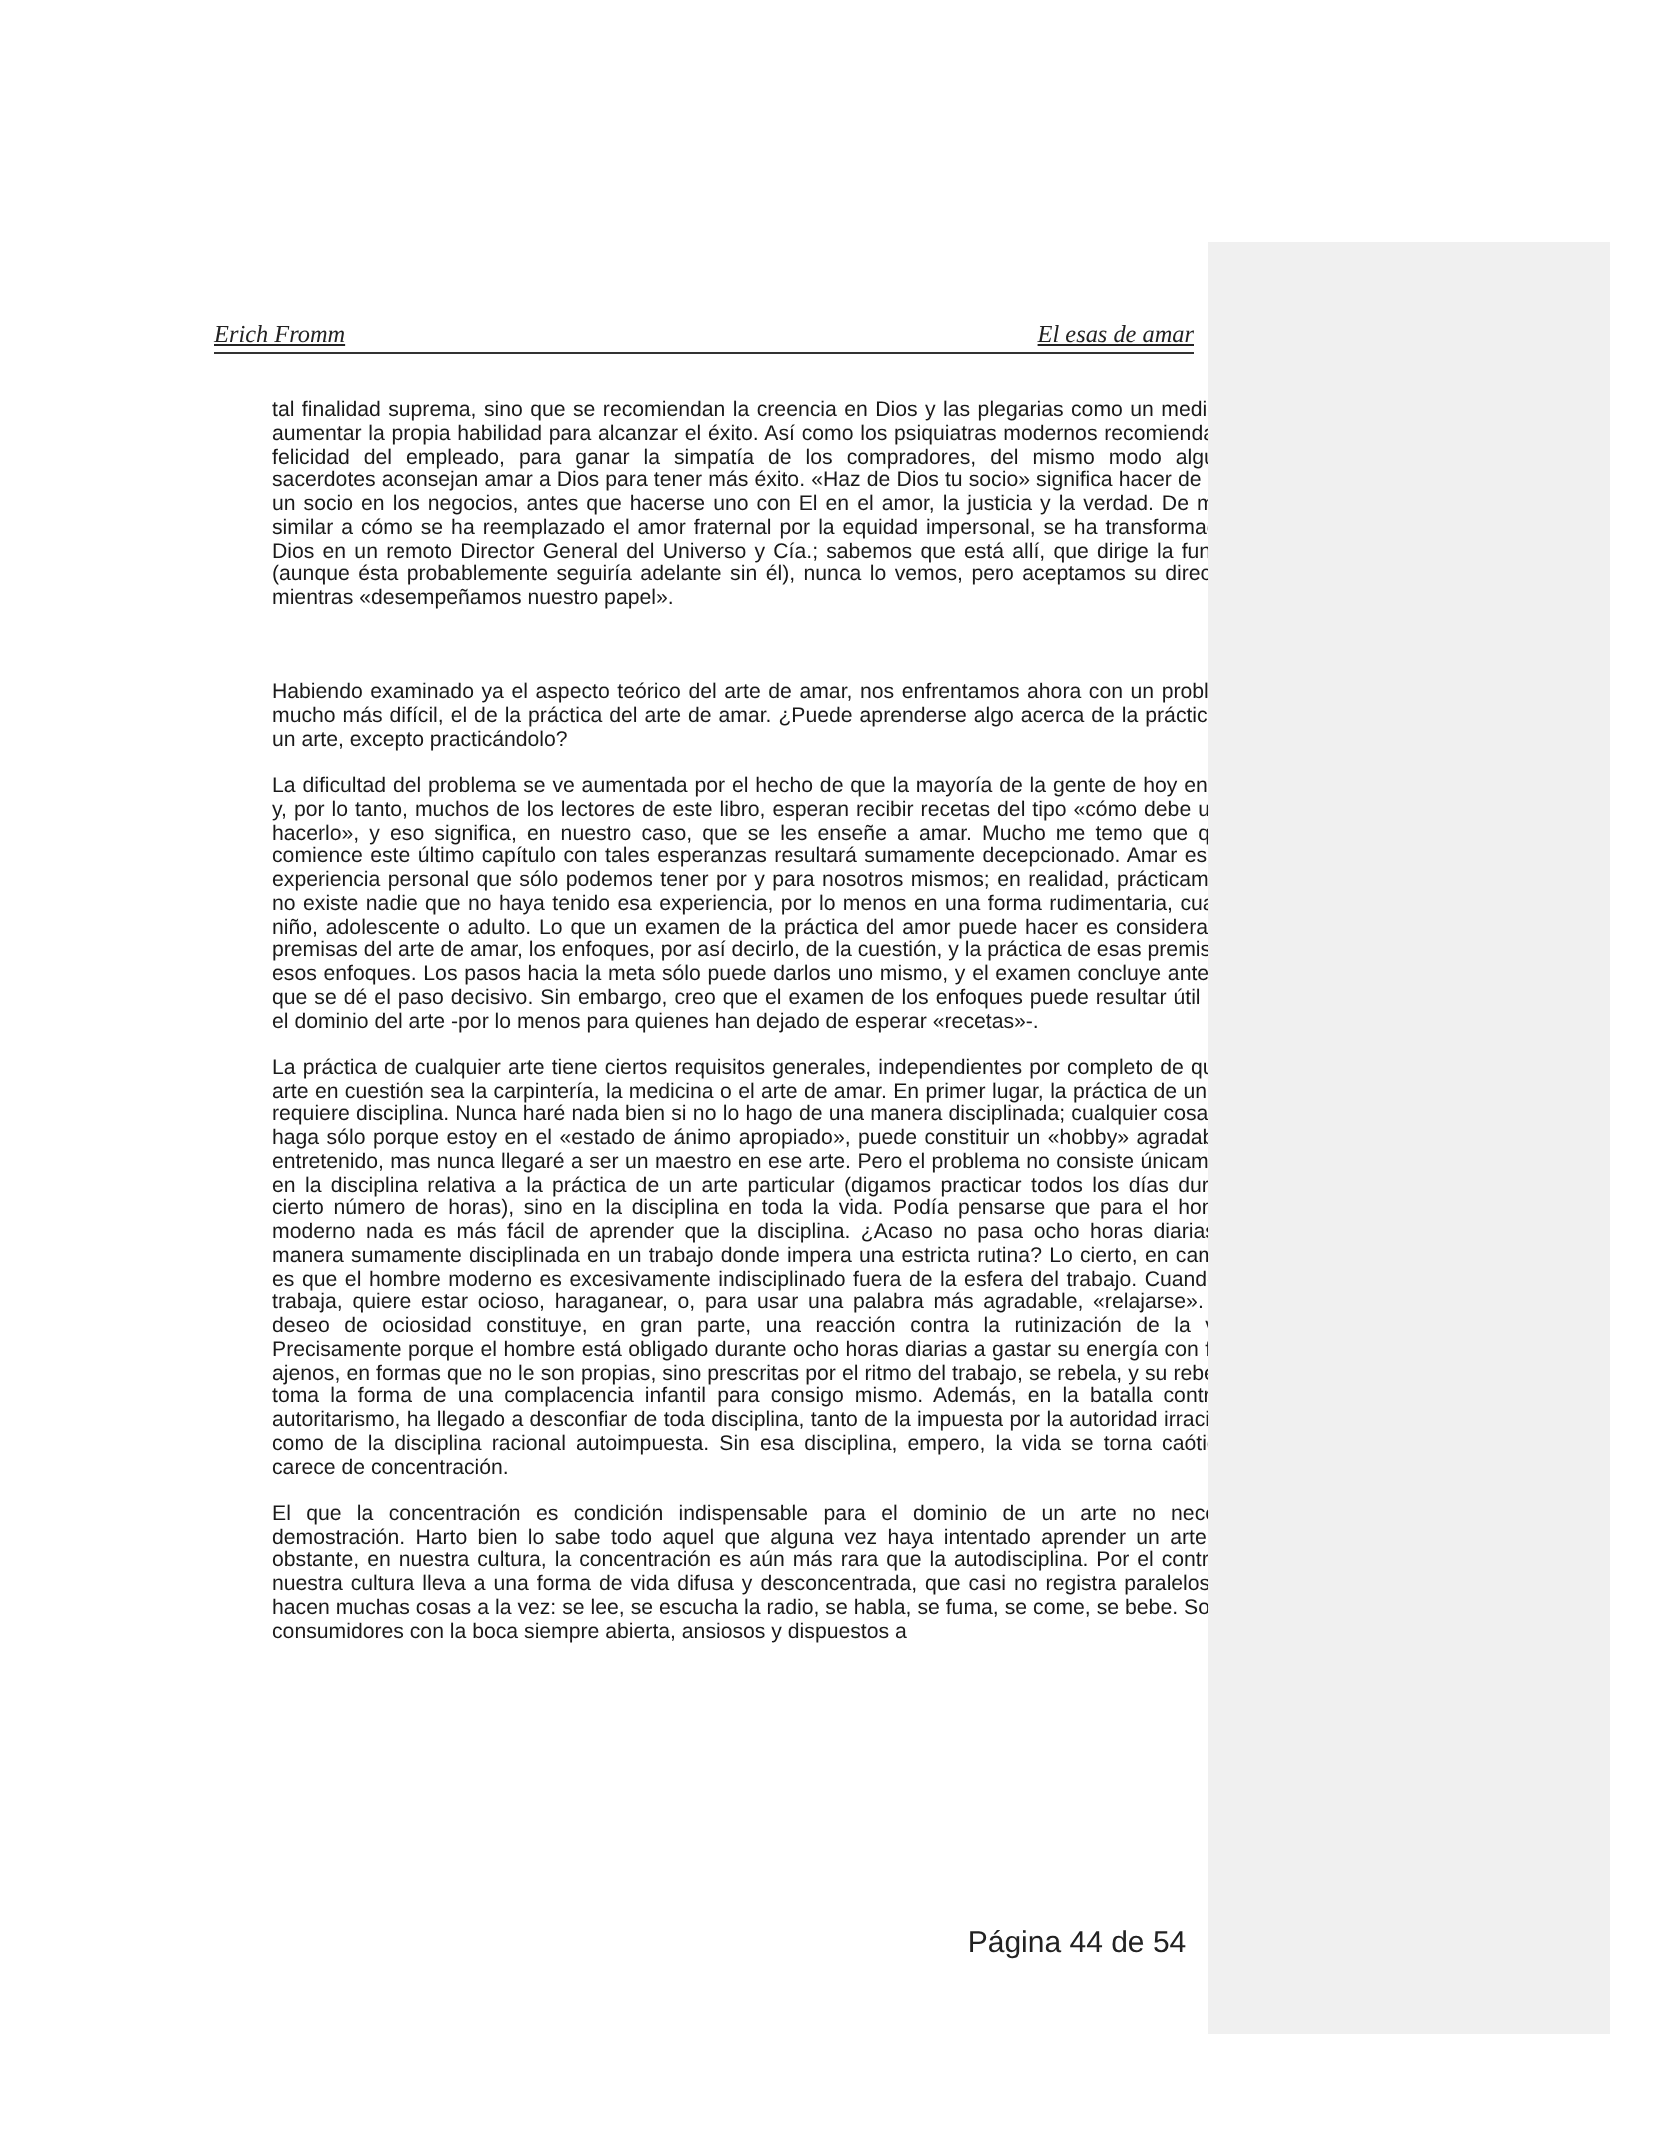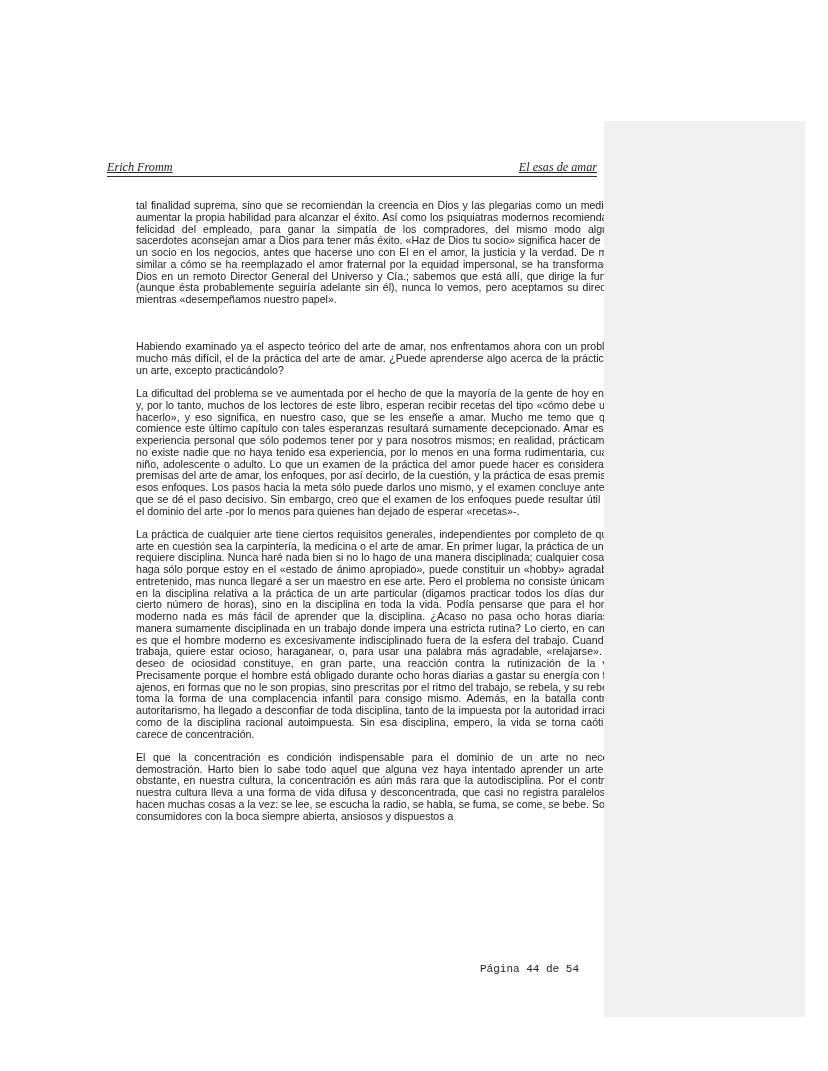--- a/index.html
+++ b/index.html
@@ -8,21 +8,21 @@
   .comment-pane { position:absolute; left:604px; top:121px; width:201px; height:896px; background:#f0f0f0; }
   .header { position:absolute; left:107px; top:161px; width:490px; height:15px; border-bottom:1px solid #333; }
   .header span { font-family:"Liberation Serif", serif; font-style:italic; font-size:12.2px; color:#222; text-decoration:underline; position:absolute; bottom:1px; }
   .header .left { left:0; }
   .header .right { right:0; }
   .body { position:absolute; left:108px; top:200px; width:489px; font-family:"Liberation Sans", sans-serif; font-size:10.6px; line-height:11.75px; color:#1a1a1a;margin-left:28px; }
   .body p { margin:0; text-align:justify; }
   .body h2 { margin:0; font-weight:normal; font-size:10.9px; }
   .gap1 { height:24px; }
   .gap2 { height:11.5px; }
-  .footer { position:absolute; left:480px; top:963px; width:117px; text-align:left; font-family:Liberation Mono, monospace; font-size:11px; color:#222; }
+  .footer { position:absolute; left:480px; top:963px; width:117px; text-align:center; font-family:Liberation Sans, sans-serif; font-size:15px; color:#222; }
 </style>
 </head>
 <body>
 
 <div class="page">
   <div class="header">
     <span class="left">Erich  Fromm</span>
     <span class="right">El esas de amar</span>
   </div>
 

